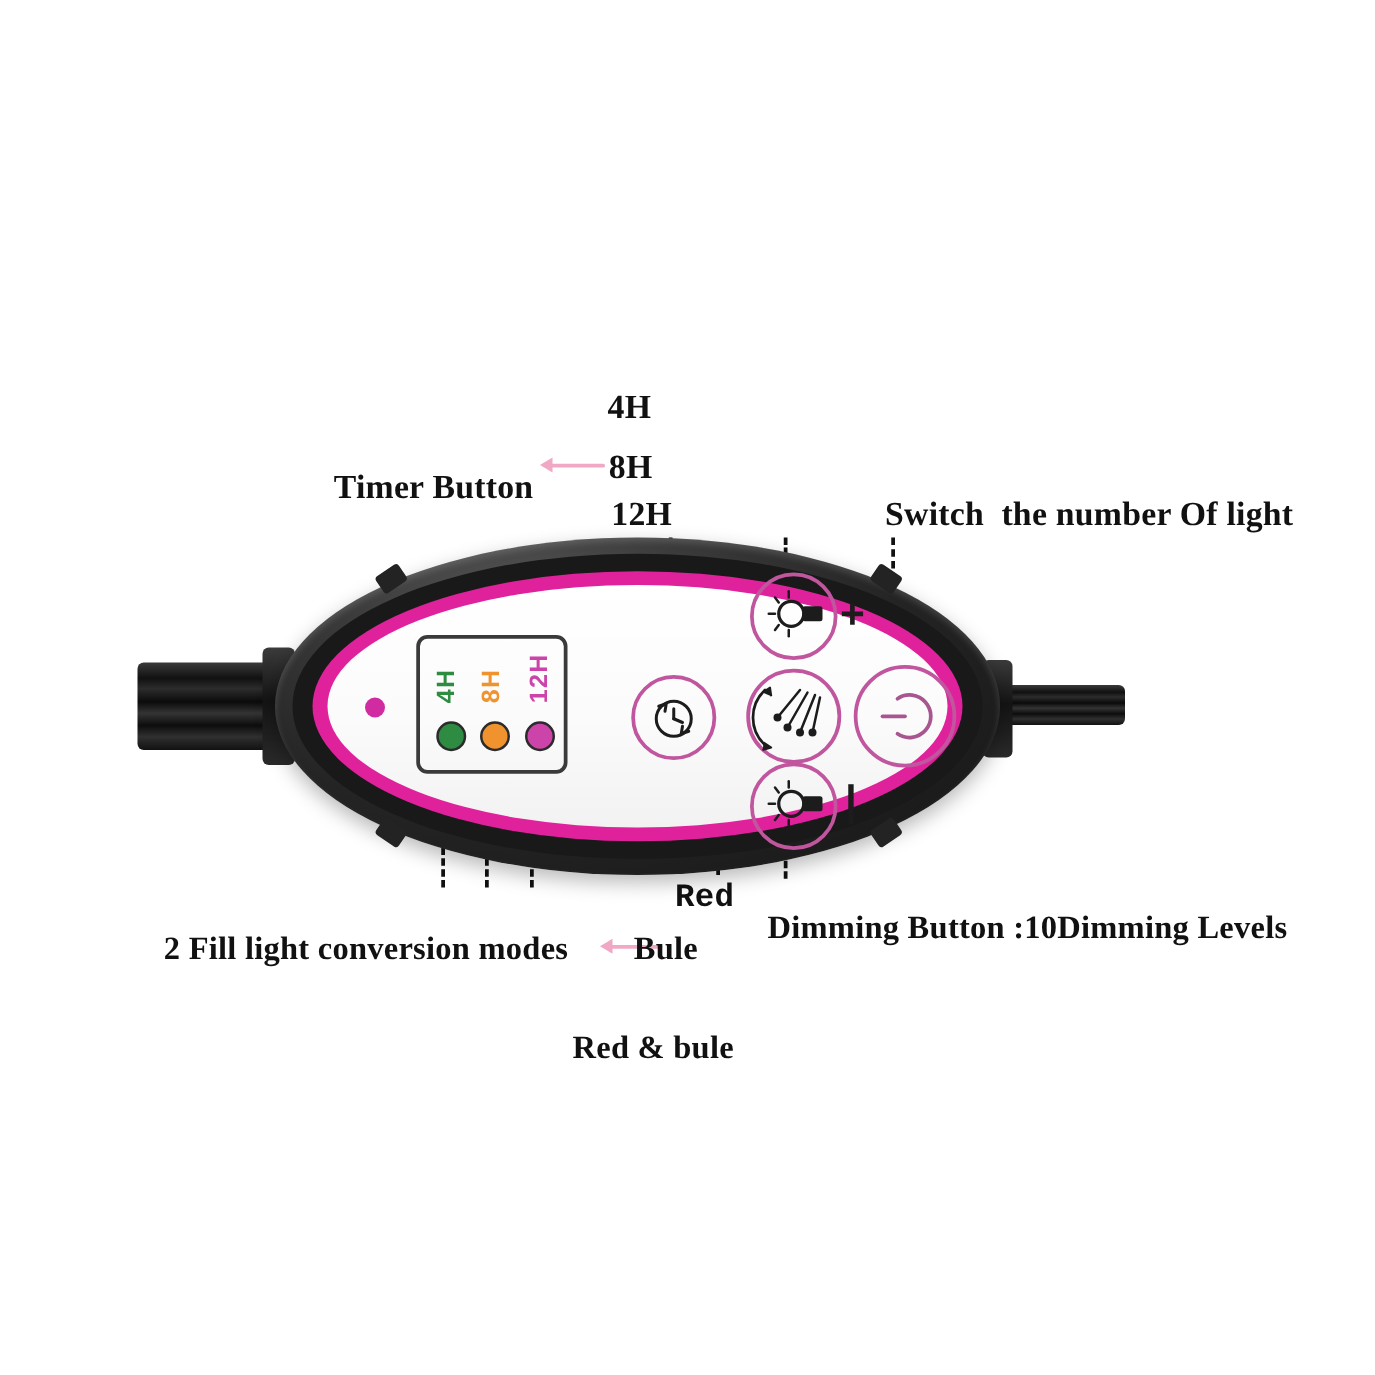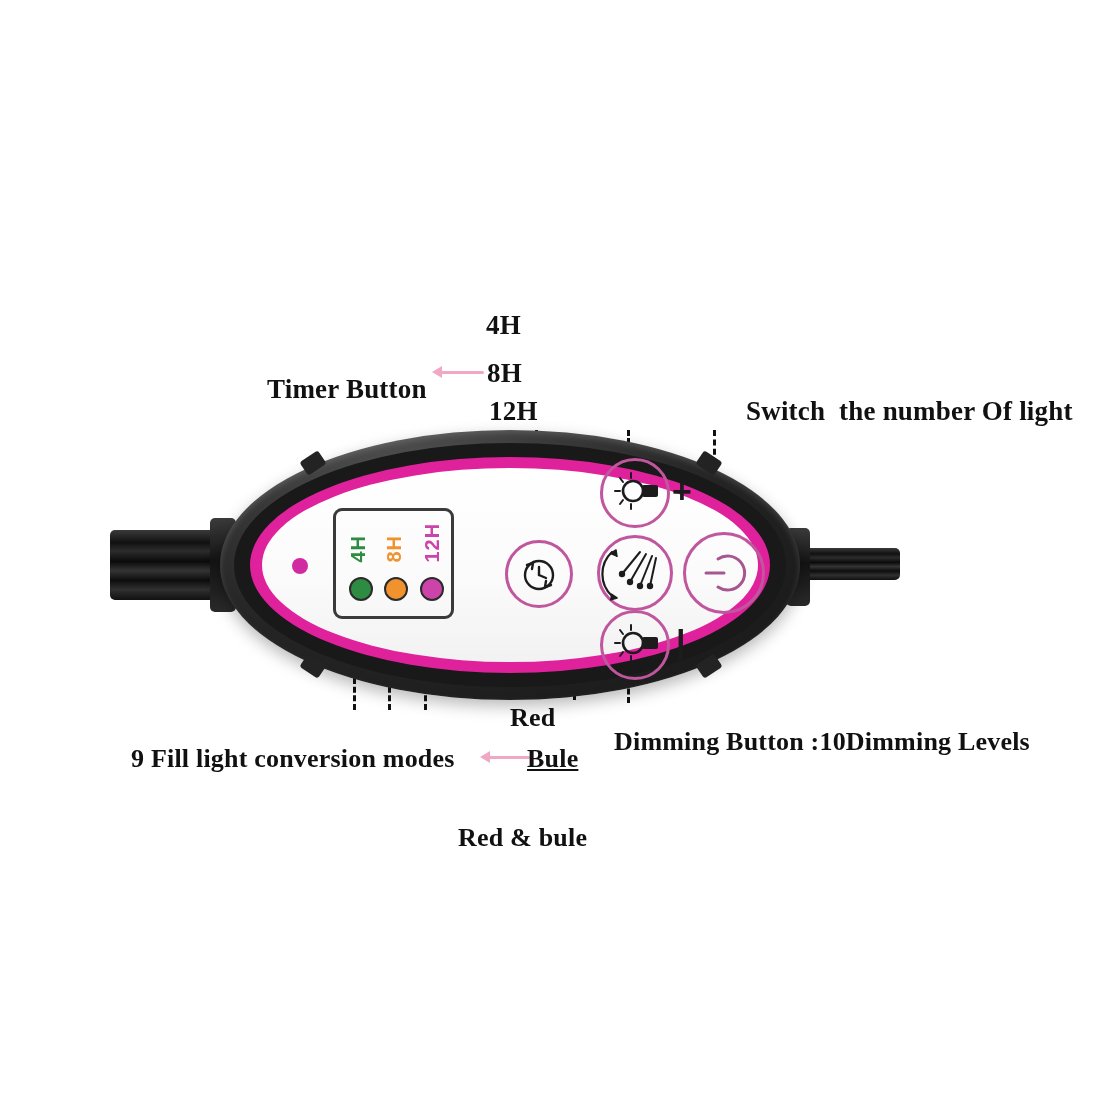--- a/index.html
+++ b/index.html
@@ -151,34 +151,34 @@
 
   <div class="parrow" style="left:432px;top:363px;width:52px;">
     <div class="head"></div>
       <div class="bar" style="width:44px;"></div>
   </div>
 
   <div class="anno sz-lg" style="left:487px;top:358px;">8H</div>
 
   <div class="anno sz-lg" style="left:489px;top:396px;">12H</div>
 
-  <div class="anno sz-lg" style="left:746px;top:396px;">Switch  the number Of light</div>
-
-  <div class="anno sz-md" style="left:510px;top:703px;">Red</div>
+  <div class="anno sz-lg" style="left:708px;top:396px;">Switch  the number Of light</div>
+
+  <div class="anno sz-md" style="left:540px;top:703px;font-family:Liberation Mono, monospace;">Red</div>
 
   <div class="anno sz-md" style="left:614px;top:703px;margin-top:24px;">Dimming Button :10Dimming Levels</div>
 
-  <div class="anno sz-md" style="left:131px;top:744px;">9 Fill light conversion modes</div>
+  <div class="anno sz-md" style="left:131px;top:744px;">2 Fill light conversion modes</div>
 
   <div class="parrow" style="left:480px;top:748px;width:50px;">
     <div class="head"></div>
       <div class="bar" style="width:42px;"></div>
   </div>
 
-  <div class="anno sz-md" style="left:527px;top:744px;text-decoration:underline;">Bule</div>
+  <div class="anno sz-md" style="left:507px;top:744px;">Bule</div>
 
   <div class="anno sz-md" style="left:458px;top:823px;">Red &amp; bule</div>
 
   <div class="vdash" style="left:535px;top:430px;height:110px;"></div>
 
   <div class="vdash" style="left:627px;top:430px;height:38px;"></div>
 
   <div class="vdash" style="left:713px;top:430px;height:100px;"></div>
 
   <div class="vdash" style="left:353px;top:600px;height:110px;"></div>

